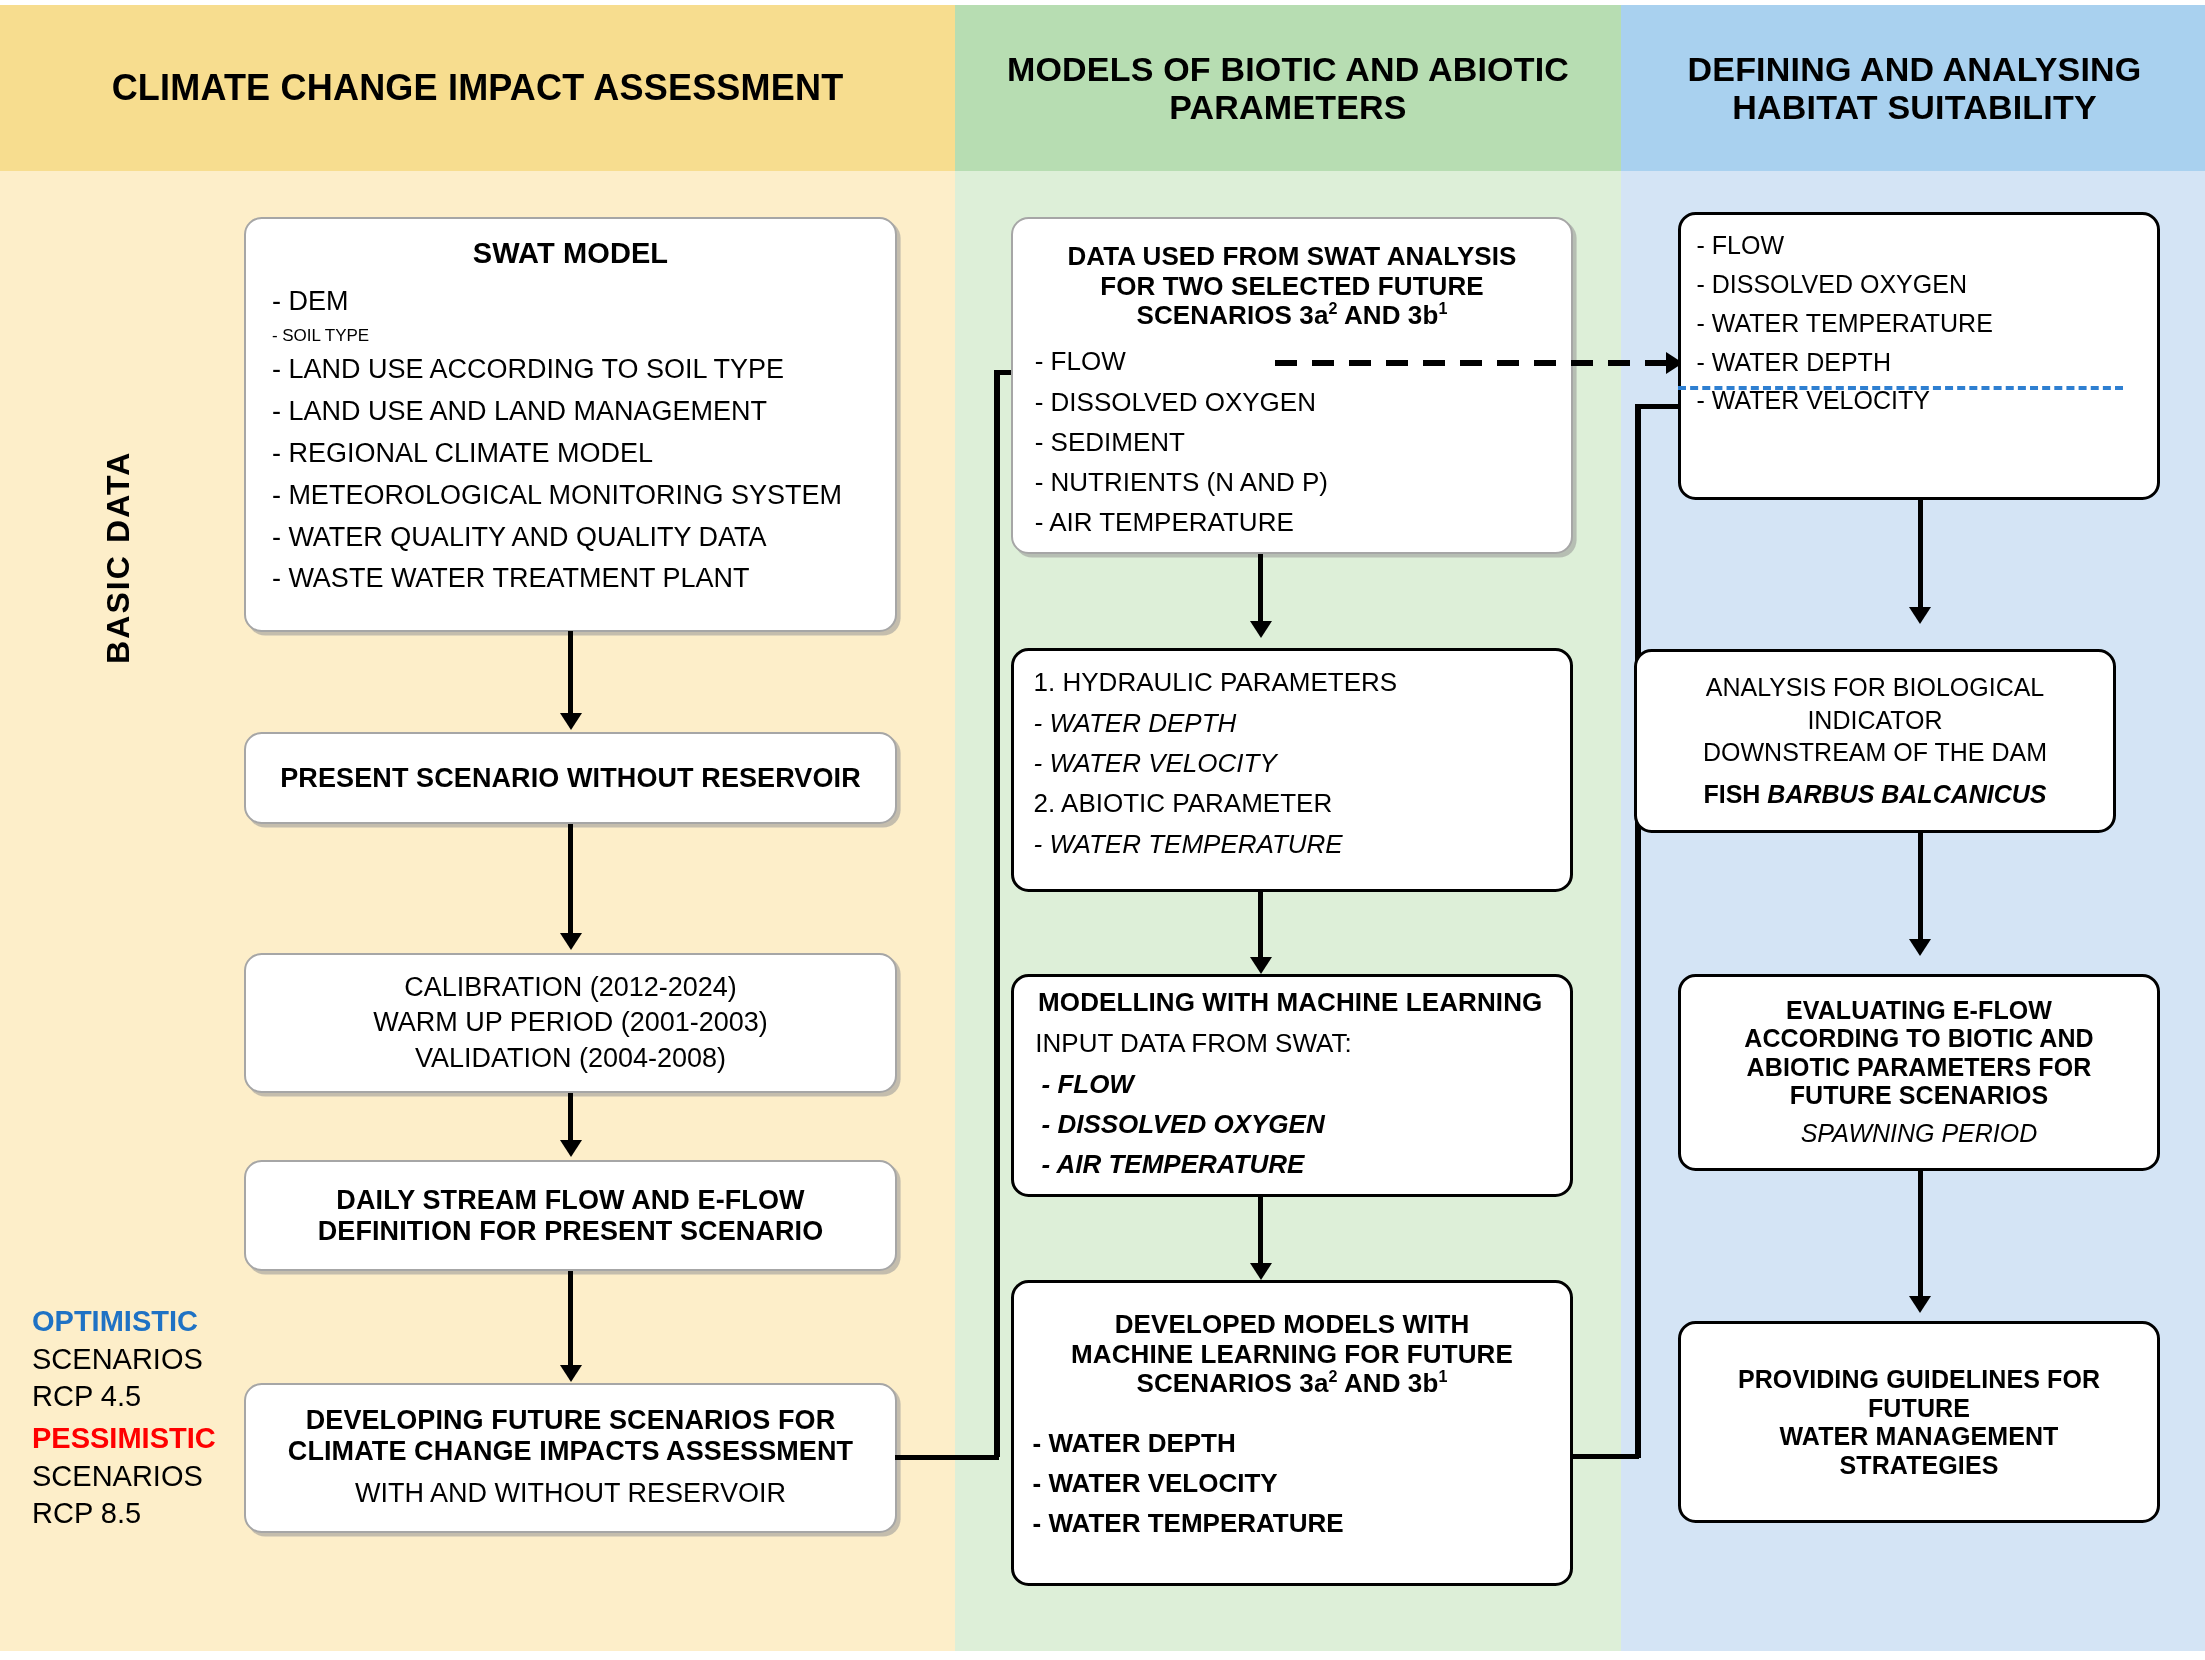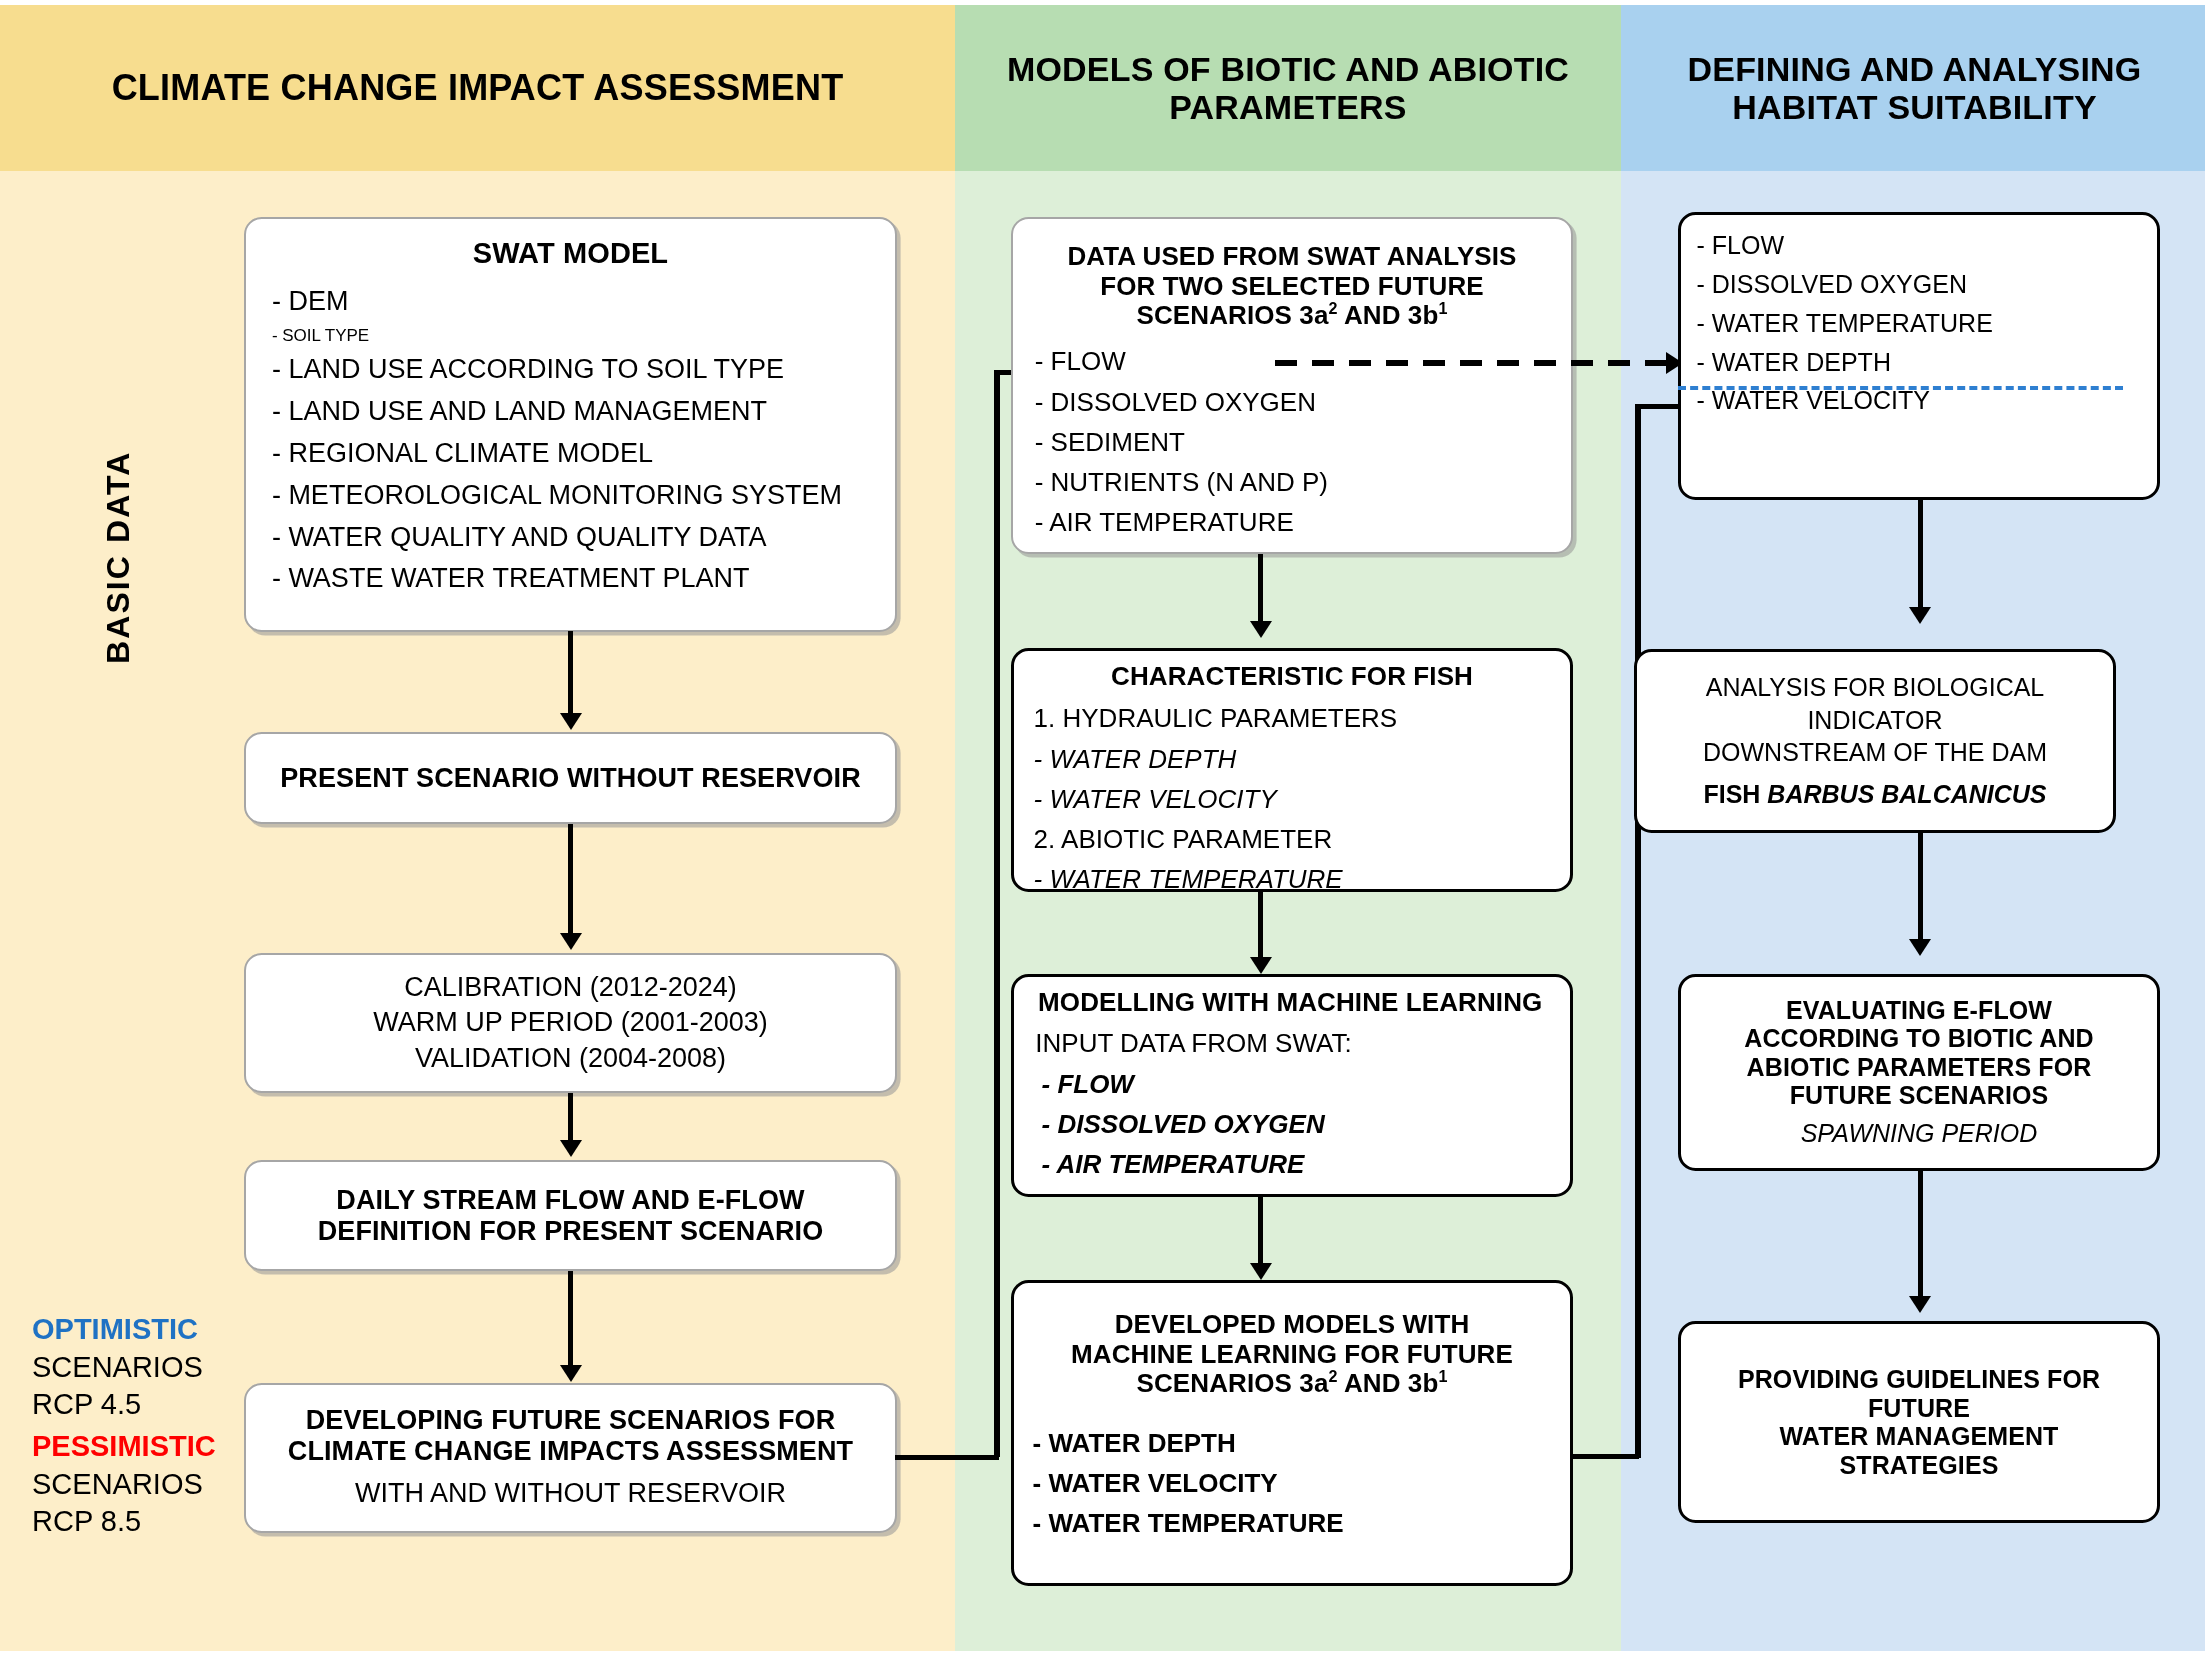--- a/index.html
+++ b/index.html
@@ -78,21 +78,21 @@
 
   
   .rotlabel {
     position: absolute;
     transform-origin: left bottom;
     transform: rotate(-90deg);
     font-weight: bold; color: #000;
     white-space: nowrap;
     letter-spacing: 2.1px;
   }
-  .sidelabel { position: absolute; color: #000; line-height: 1.30; margin-top: 8px; }
+  .sidelabel { position: absolute; color: #000; line-height: 1.30; }
   .sidelabel .hd { font-weight: bold; }
 </style>
 </head>
 <body>
 
 <div id="root">
 
   <div class="band" style="left:0; top:5.2px; width:955px; height:166px; background:#f7dd8f;"></div>
   <div class="band" style="left:0; top:171px; width:955px; height:1480px; background:#fdeec9;"></div>
 
@@ -189,21 +189,20 @@
     </div>
   </div>
 
   <div class="dashline" style="left:1275px; top:360px; width:399px;"></div>
   <div class="arrowright" style="left:1666px; top:352px;"></div>
 
   <div class="vline" style="left:1258px; top:554px; height:72px;"></div>
   <div class="arrowdown" style="left:1250px; top:621px;"></div>
 
   <div class="node thick" style="left:1011px; top:648px; width:562px; height:244px; justify-content:flex-start; padding-top:11.4px;">
-    <div class="title" style="font-size:26px; margin-bottom:6.2px;">CHARACTERISTIC FOR FISH</div>
     <div style="padding-left:4.1px;">
       <div class="numline" style="font-size:26px;">1. HYDRAULIC PARAMETERS</div>
       <div class="bulletline i" style="font-size:26px;">- WATER DEPTH</div>
       <div class="bulletline i" style="font-size:26px;">- WATER VELOCITY</div>
       <div class="numline" style="font-size:26px;">2. ABIOTIC PARAMETER</div>
       <div class="bulletline i" style="font-size:26px;">- WATER TEMPERATURE</div>
     </div>
   </div>
 
   <div class="vline" style="left:1258px; top:891px; height:70px;"></div>

